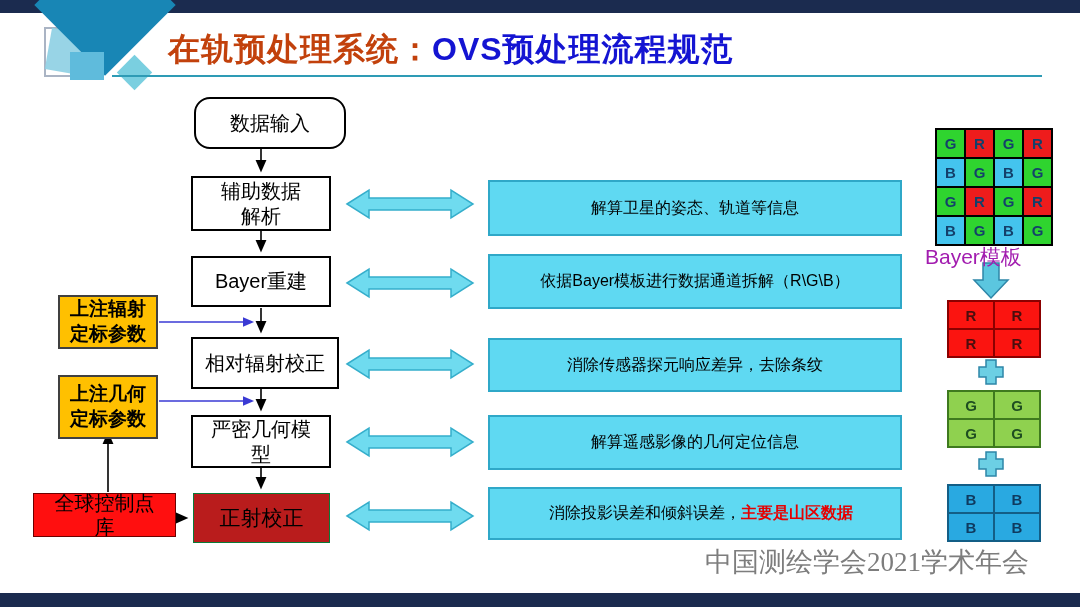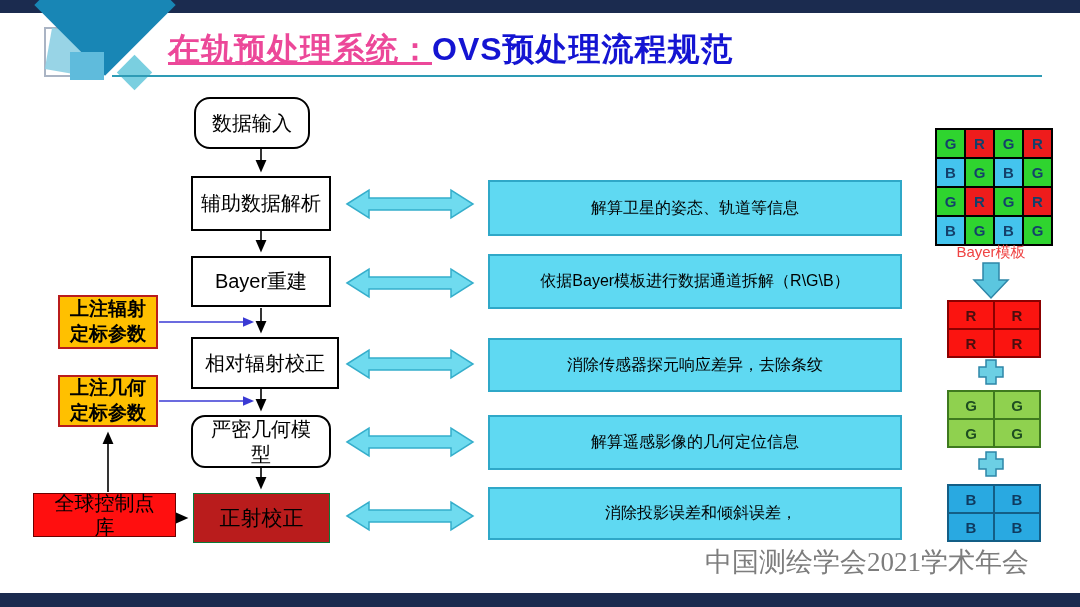--- a/index.html
+++ b/index.html
@@ -10,38 +10,38 @@
   .bottombar{position:absolute;left:0;top:593px;width:1080px;height:14px;background:#1b2b4f;}
 
   
   .sq-outline{position:absolute;left:44px;top:27px;width:44px;height:46px;border:2px solid #aab4c4;background:transparent;}
   .sq-light1{position:absolute;left:48px;top:32px;width:54px;height:42px;background:#8fd0e4;transform:rotate(10deg);opacity:.92;}
   .diamond-main{position:absolute;left:55px;top:-45px;width:100px;height:100px;background:#1886b5;transform:rotate(45deg);}
   .sq-light2{position:absolute;left:70px;top:52px;width:34px;height:28px;background:#5fbbdc;}
   .diamond-small{position:absolute;left:122px;top:60px;width:25px;height:25px;background:#7acfe0;transform:rotate(45deg);}
 
   .title{position:absolute;left:168px;top:28px;font-size:32px;font-weight:bold;letter-spacing:1px;white-space:nowrap;}
-  .title .red{color:#ec4899;text-decoration:underline;}
+  .title .red{color:#c2410c;}
   .title .blue{color:#1414d2;}
   .teal-line{position:absolute;left:112px;top:75px;width:930px;height:2px;background:#2e9bb5;}
 
   
   .fbox{position:absolute;background:#ffffff;border:2px solid #000;display:flex;align-items:center;justify-content:center;
         text-align:center;font-size:20px;color:#000;line-height:1.25;box-sizing:border-box;}
-  .s0{left:194px;top:97px;width:116px;height:52px;border-radius:16px;}
-  .s1{left:191px;top:176px;width:140px;height:55px;padding:0 0;}
+  .s0{left:194px;top:97px;width:152px;height:52px;border-radius:16px;}
+  .s1{left:191px;top:176px;width:140px;height:55px;padding:0 20px;}
   .s2{left:191px;top:256px;width:140px;height:51px;}
   .s3{left:191px;top:337px;width:148px;height:52px;padding:16px 12px;}
-  .s4{left:191px;top:415px;width:140px;height:53px;padding:0 12px;border-radius:14px;}
+  .s4{left:191px;top:415px;width:140px;height:53px;padding:0 12px;}
   .s5{left:193px;top:493px;width:137px;height:50px;background:#b91c1c;border:1.5px solid #0a7a38;font-size:21px;}
 
-  .ybox{position:absolute;background:#ffc000;border:2px solid #b91c1c;display:flex;align-items:center;justify-content:center;
+  .ybox{position:absolute;background:#ffc000;border:2px solid #404040;display:flex;align-items:center;justify-content:center;
         text-align:center;font-size:19px;font-weight:bold;color:#000;line-height:1.3;box-sizing:border-box;padding:0 5px;}
   .y1{left:58px;top:295px;width:100px;height:54px;}
-  .y2{left:58px;top:375px;width:100px;height:52px;}
+  .y2{left:58px;top:375px;width:100px;height:64px;}
 
   .rbox{position:absolute;left:33px;top:493px;width:143px;height:44px;background:#ff0f0f;border:1.5px solid #6d0000;
         display:flex;align-items:center;justify-content:center;text-align:center;font-size:20px;color:#000;
         line-height:1.2;box-sizing:border-box;padding:0 17px;}
 
   
   .dbox{position:absolute;left:488px;width:414px;background:#5fd9f2;border:2px solid #2fa8c8;display:flex;
         align-items:center;justify-content:center;text-align:center;font-size:16px;color:#000;box-sizing:border-box;white-space:nowrap;}
   .d0{top:180px;height:56px;}
   .d1{top:254px;height:55px;}
@@ -53,21 +53,21 @@
   
   .overlay{position:absolute;left:0;top:0;width:1080px;height:607px;pointer-events:none;}
 
   
   .bayer-grid{position:absolute;left:935px;top:128px;display:grid;grid-template-columns:repeat(4,27px);
               grid-auto-rows:27px;gap:2px;background:#000;padding:2px;}
   .bayer-grid .cell{display:flex;align-items:center;justify-content:center;font-size:15px;font-weight:bold;color:#14406b;}
   .cell.g{background:#2fd42f;}
   .cell.r{background:#ee1c1c;}
   .cell.b{background:#44c4ee;}
-  .bayer-label{position:absolute;left:925px;top:243px;width:132px;text-align:center;font-size:15px;color:#ef4444;}
+  .bayer-label{position:absolute;left:925px;top:243px;width:132px;text-align:left;font-size:21px;color:#a21caf;}
 
   .chan{position:absolute;left:947px;display:grid;grid-template-columns:repeat(2,44px);grid-auto-rows:26px;gap:2px;padding:2px;}
   .chan .ccell{display:flex;align-items:center;justify-content:center;font-size:15px;font-weight:bold;}
   .chan-r{top:300px;background:#8b0000;}
   .chan-r .ccell{background:#fb1410;color:#4a0e0e;}
   .chan-g{top:390px;background:#3e7a1e;}
   .chan-g .ccell{background:#8fd14f;color:#1e4d21;}
   .chan-b{top:484px;background:#135e86;}
   .chan-b .ccell{background:#29a9e1;color:#0f3a5f;}
 
@@ -155,20 +155,21 @@
     <span>依据Bayer模板进行数据通道拆解（R\G\B）</span>
   </div>
   <div class="dbox d2">
     <span>消除传感器探元响应差异，去除条纹</span>
   </div>
   <div class="dbox d3">
     <span>解算遥感影像的几何定位信息</span>
   </div>
   <div class="dbox d4">
     <span>消除投影误差和倾斜误差，</span>
+      <span class="hl">主要是山区数据</span>
   </div>
 
   <div class="bayer-grid">
     <div class="cell g">G</div>
     <div class="cell r">R</div>
     <div class="cell g">G</div>
     <div class="cell r">R</div>
     <div class="cell b">B</div>
     <div class="cell g">G</div>
     <div class="cell b">B</div>

